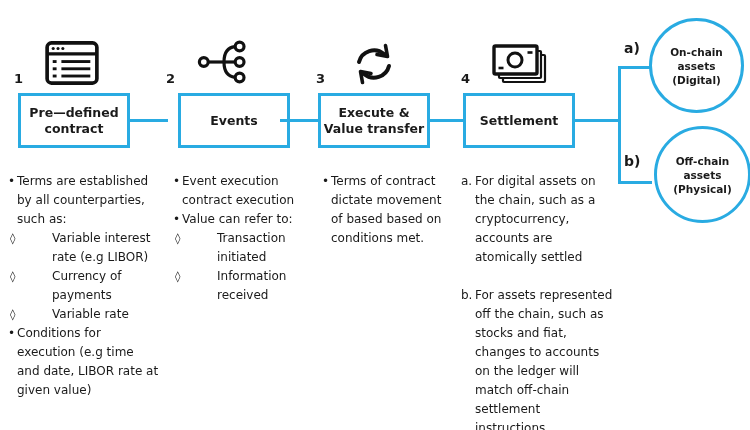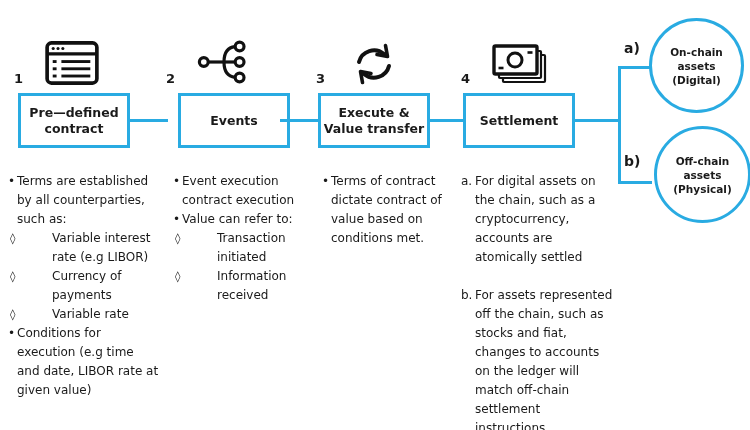--- a/index.html
+++ b/index.html
@@ -140,20 +140,20 @@
       <div class="note diamond"><span class="marker">◊</span><span class="txt">Variable rate</span></div>
       <div class="note bullet"><span class="marker">•</span><span class="txt">Conditions for execution (e.g time and date, LIBOR rate at given value)</span></div>
     </div>
   <div class="notes" style="left:173px; width:140px;">
       <div class="note bullet"><span class="marker">•</span><span class="txt">Event execution contract execution</span></div>
       <div class="note bullet"><span class="marker">•</span><span class="txt">Value can refer to:</span></div>
       <div class="note diamond"><span class="marker">◊</span><span class="txt">Transaction initiated</span></div>
       <div class="note diamond"><span class="marker">◊</span><span class="txt">Information received</span></div>
     </div>
   <div class="notes" style="left:322px; width:126px;">
-      <div class="note bullet"><span class="marker">•</span><span class="txt">Terms of contract dictate contract of value based on conditions met.</span></div>
+      <div class="note bullet"><span class="marker">•</span><span class="txt">Terms of contract dictate movement of based based on conditions met.</span></div>
     </div>
   <div class="notes" style="left:461px; width:152px;">
       <div class="note letter"><span class="marker">a.</span><span class="txt">For digital assets on the chain, such as a cryptocurrency, accounts are atomically settled</span></div>
       <div class="note letter"><span class="marker">b.</span><span class="txt">For assets represented off the chain, such as stocks and fiat, changes to accounts on the ledger will match off-chain settlement instructions</span></div>
     </div>
 
 </div>
 
 </body></html>

